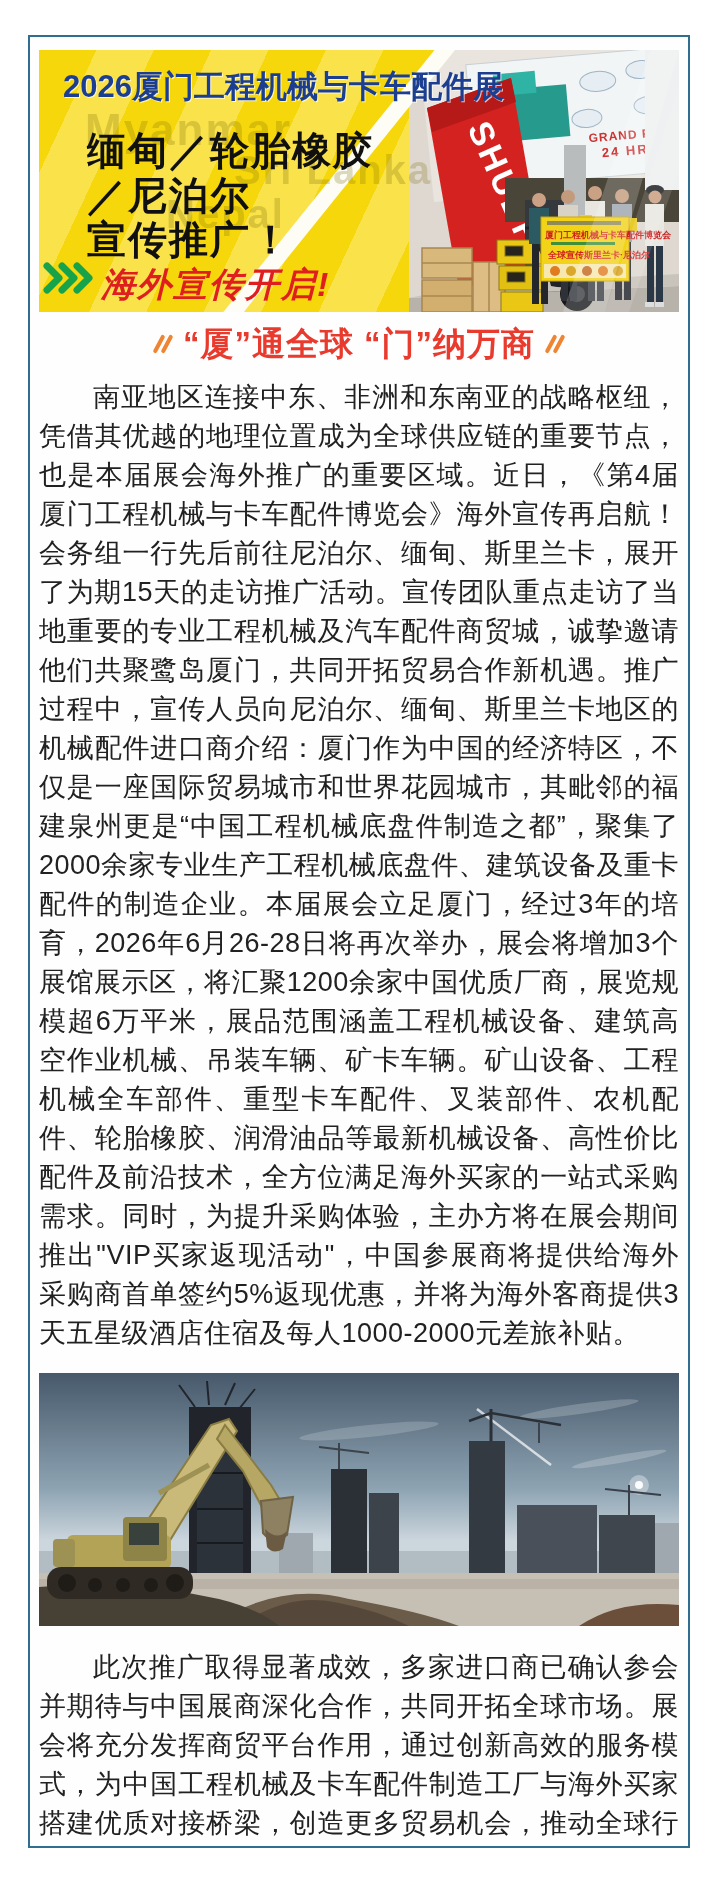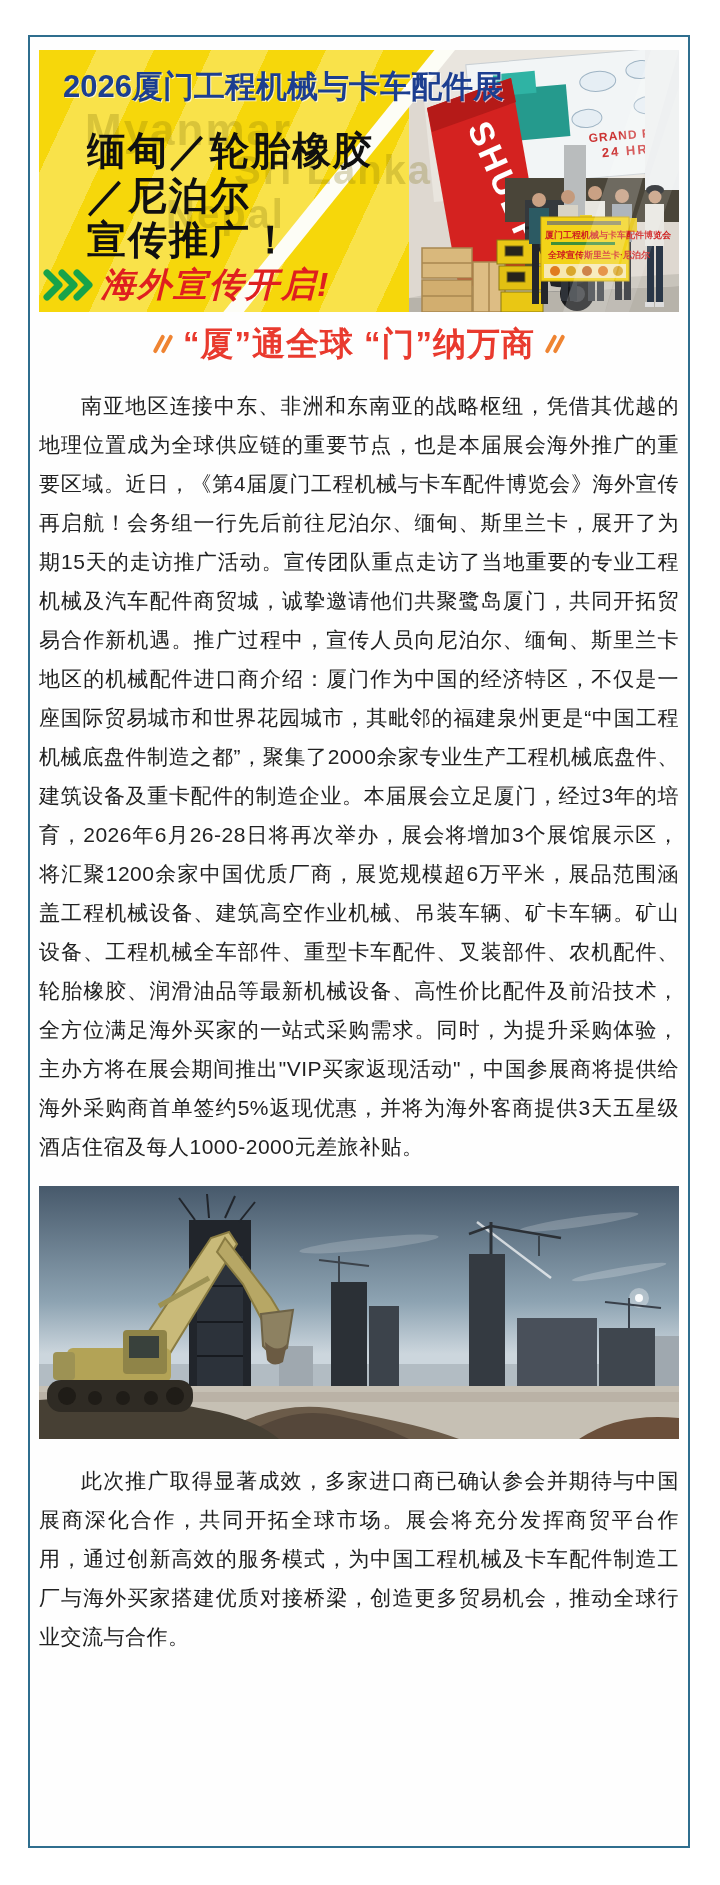--- a/index.html
+++ b/index.html
@@ -12,29 +12,29 @@
   .banner-photo{position:absolute;inset:0;clip-path:polygon(64.5% 0,100% 0,100% 100%,31.5% 100%);}
   .banner-stripe{position:absolute;inset:0;clip-path:polygon(61.8% 0,65% 0,32% 100%,28.8% 100%);background:#fdfdf6;}
   .banner-title{position:absolute;left:24px;top:16px;width:420px;font-size:31px;font-weight:900;
                 color:#1c3e90;letter-spacing:0;white-space:nowrap;text-shadow:1px 1px 0 rgba(255,255,255,.7);}
   .wm{position:absolute;font-weight:900;color:rgba(125,106,8,0.25);letter-spacing:2px;}
   .wm1{left:46px;top:55px;font-size:44px;}
   .wm2{left:148px;top:98px;font-size:40px;margin-left:47px;}
   .wm3{left:127px;top:142px;font-size:40px;}
   .hl{position:absolute;left:48px;font-size:39px;font-weight:900;color:#101010;letter-spacing:2px;white-space:nowrap;}
   .hl1{top:74px;} .hl2{top:119px;} .hl3{top:163px;}
-  .slogan-row{position:absolute;left:4px;top:212px;display:flex;align-items:center;gap:6px;}
+  .slogan-row{position:absolute;left:4px;top:212px;display:flex;gap:6px;}
   .slogan{font-size:34px;font-weight:900;font-style:italic;color:#df1f1f;letter-spacing:2px;white-space:nowrap;}
   
   .heading-row{display:flex;justify-content:center;align-items:center;gap:14px;margin-top:10px;height:44px;text-align:right;}
   .heading-text{font-size:33px;font-weight:800;color:#e93a2e;letter-spacing:1px;}
   .slashes{display:flex;gap:4px;}
   .slash{display:inline-block;width:4px;height:20px;background:#ef8432;border-radius:2px;transform:rotate(28deg);}
   
-  .para{width:640px;margin:20px auto 0;font-size:21px;line-height:39px;color:#212121;
+  .para{width:640px;margin:12px auto 0;font-size:27px;line-height:39px;color:#212121;
         text-align:justify;text-indent:2em;letter-spacing:.5px;}
   .para.second{margin-top:22px;}
   
   .photo-wrap{width:640px;height:253px;margin:20px auto 0;overflow:hidden;}
 </style>
 </head>
 <body>
 
 <div class="card">
 

